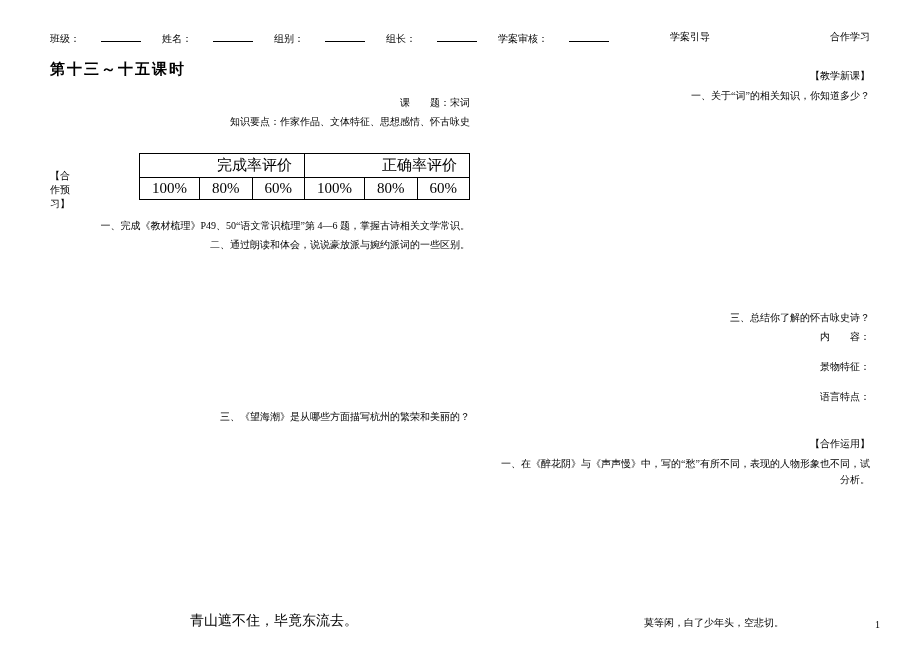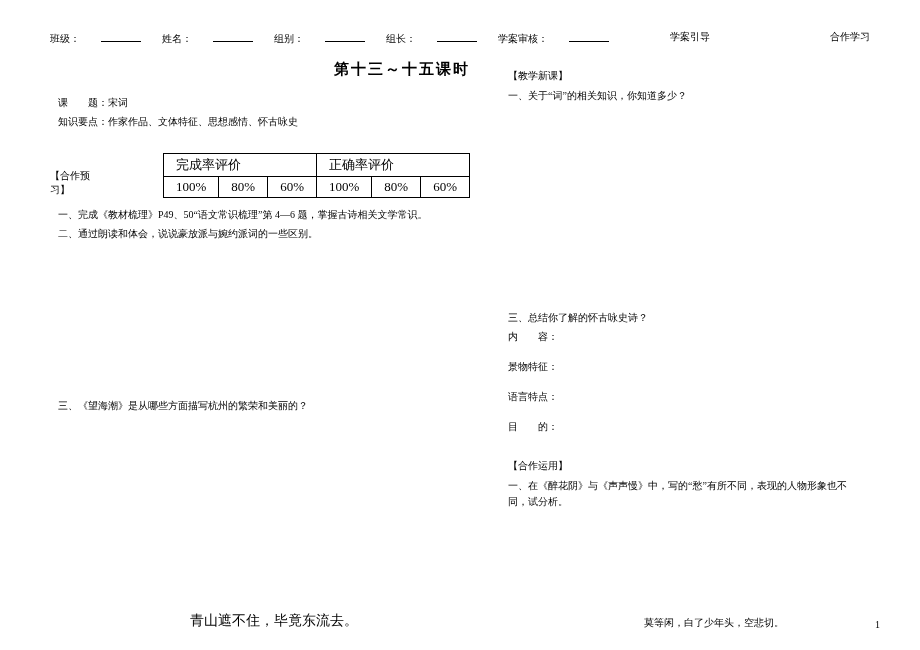--- a/index.html
+++ b/index.html
@@ -30,43 +30,43 @@
       display: flex;
       gap: 30px;
     }
     .col-left {
       width: 420px;
     }
     .col-right {
       width: 370px;
     }
     .title-main {
-      text-align: right;
+      text-align: left;
       font-size: 15px;
       font-weight: bold;
       margin-bottom: 16px;
       letter-spacing: 2px;
     }
-    .line { margin: 3px 8px; line-height: 1.6; }
+    .line { margin: 3px 0; line-height: 1.6; text-align: right; }
     .section-head {
       font-weight: normal;
       margin-top: 8px;
       margin-bottom: 4px;
     }
     .eval-table {
       border-collapse: collapse;
       margin-left: 60px;
       margin-top: 4px;
       margin-bottom: 6px;
     }
     .eval-table td, .eval-table th {
       border: 1px solid #000;
       padding: 2px 12px;
-      text-align: left;
-      font-size: 13px;
+      text-align: right;
+      font-size: 15px;
       font-weight: normal;
       margin-left: 42px;
     }
     .eval-row { display: flex; align-items: flex-start; }
     .eval-label { padding-top: 12px; }
     .gap-m { height: 100px; }
     .gap-l { height: 150px; }
     .br-top-right {
       position: absolute;
       top: 30px;
@@ -155,21 +155,20 @@
     <div class="line">一、关于“词”的相关知识，你知道多少？</div>
     <div class="gap-m"></div>
     <div class="gap-m"></div>
     <div class="line">三、总结你了解的怀古咏史诗？</div>
     <div class="line">内　　容：</div>
     <div style="height:8px"></div>
     <div class="line">景物特征：</div>
     <div style="height:8px"></div>
     <div class="line">语言特点：</div>
     <div style="height:8px"></div>
-    <div class="line">目　　的：</div>
     <div style="height:12px"></div>
     <div class="section-head line">【合作运用】</div>
     <div class="line">一、在《醉花阴》与《声声慢》中，写的“愁”有所不同，表现的人物形象也不同，试分析。</div>
   </div>
 </div>
 
 <div class="footer-left">青山遮不住，毕竟东流去。</div>
 <div class="footer-right">莫等闲，白了少年头，空悲切。</div>
 <div class="page-num">1</div>
 

